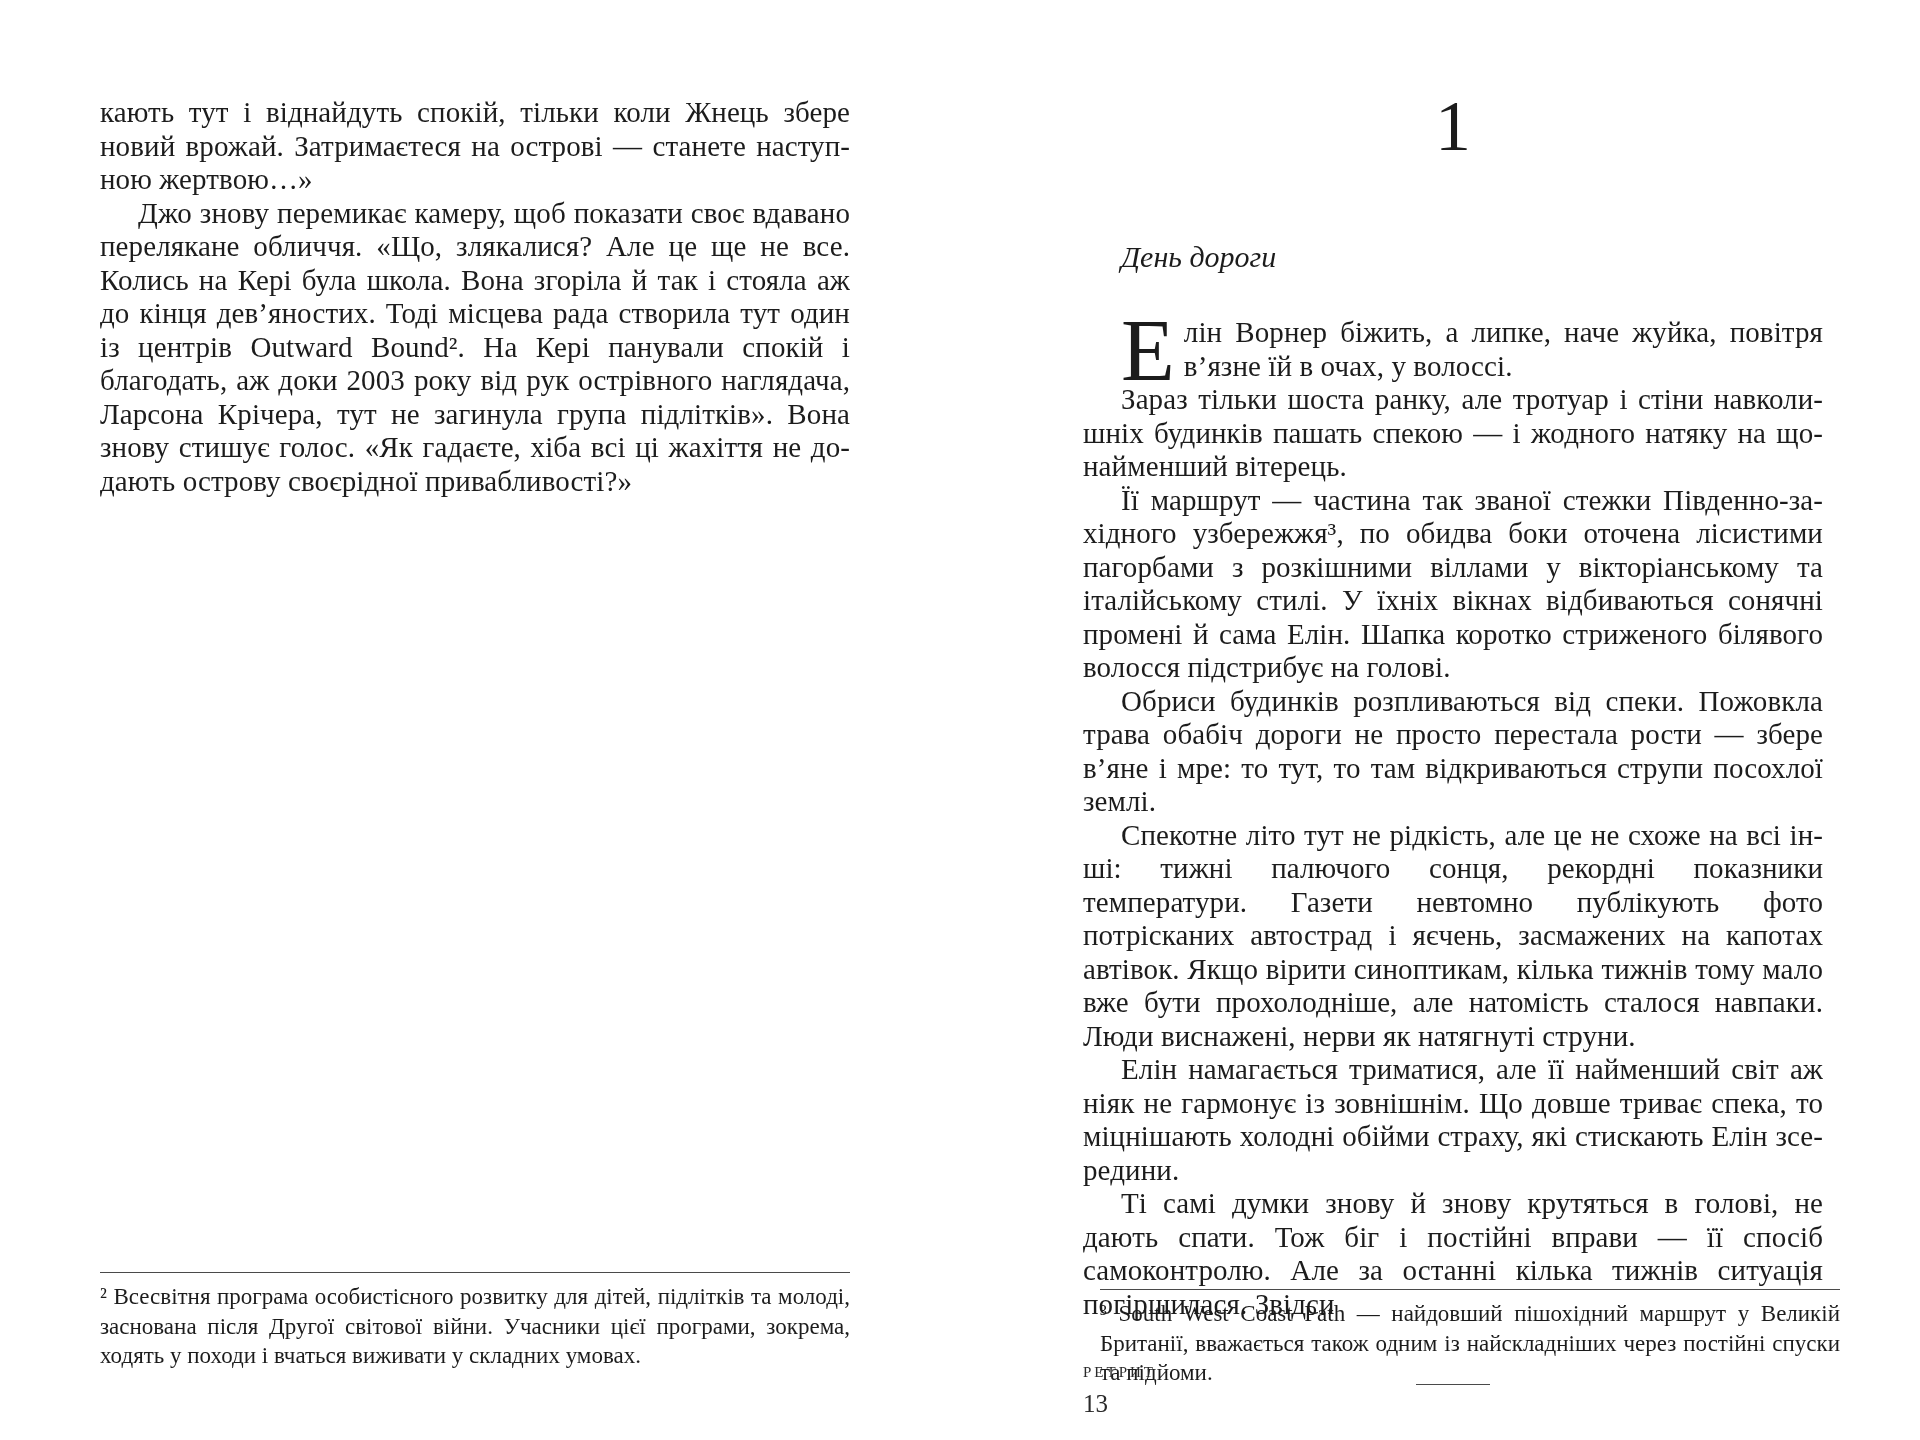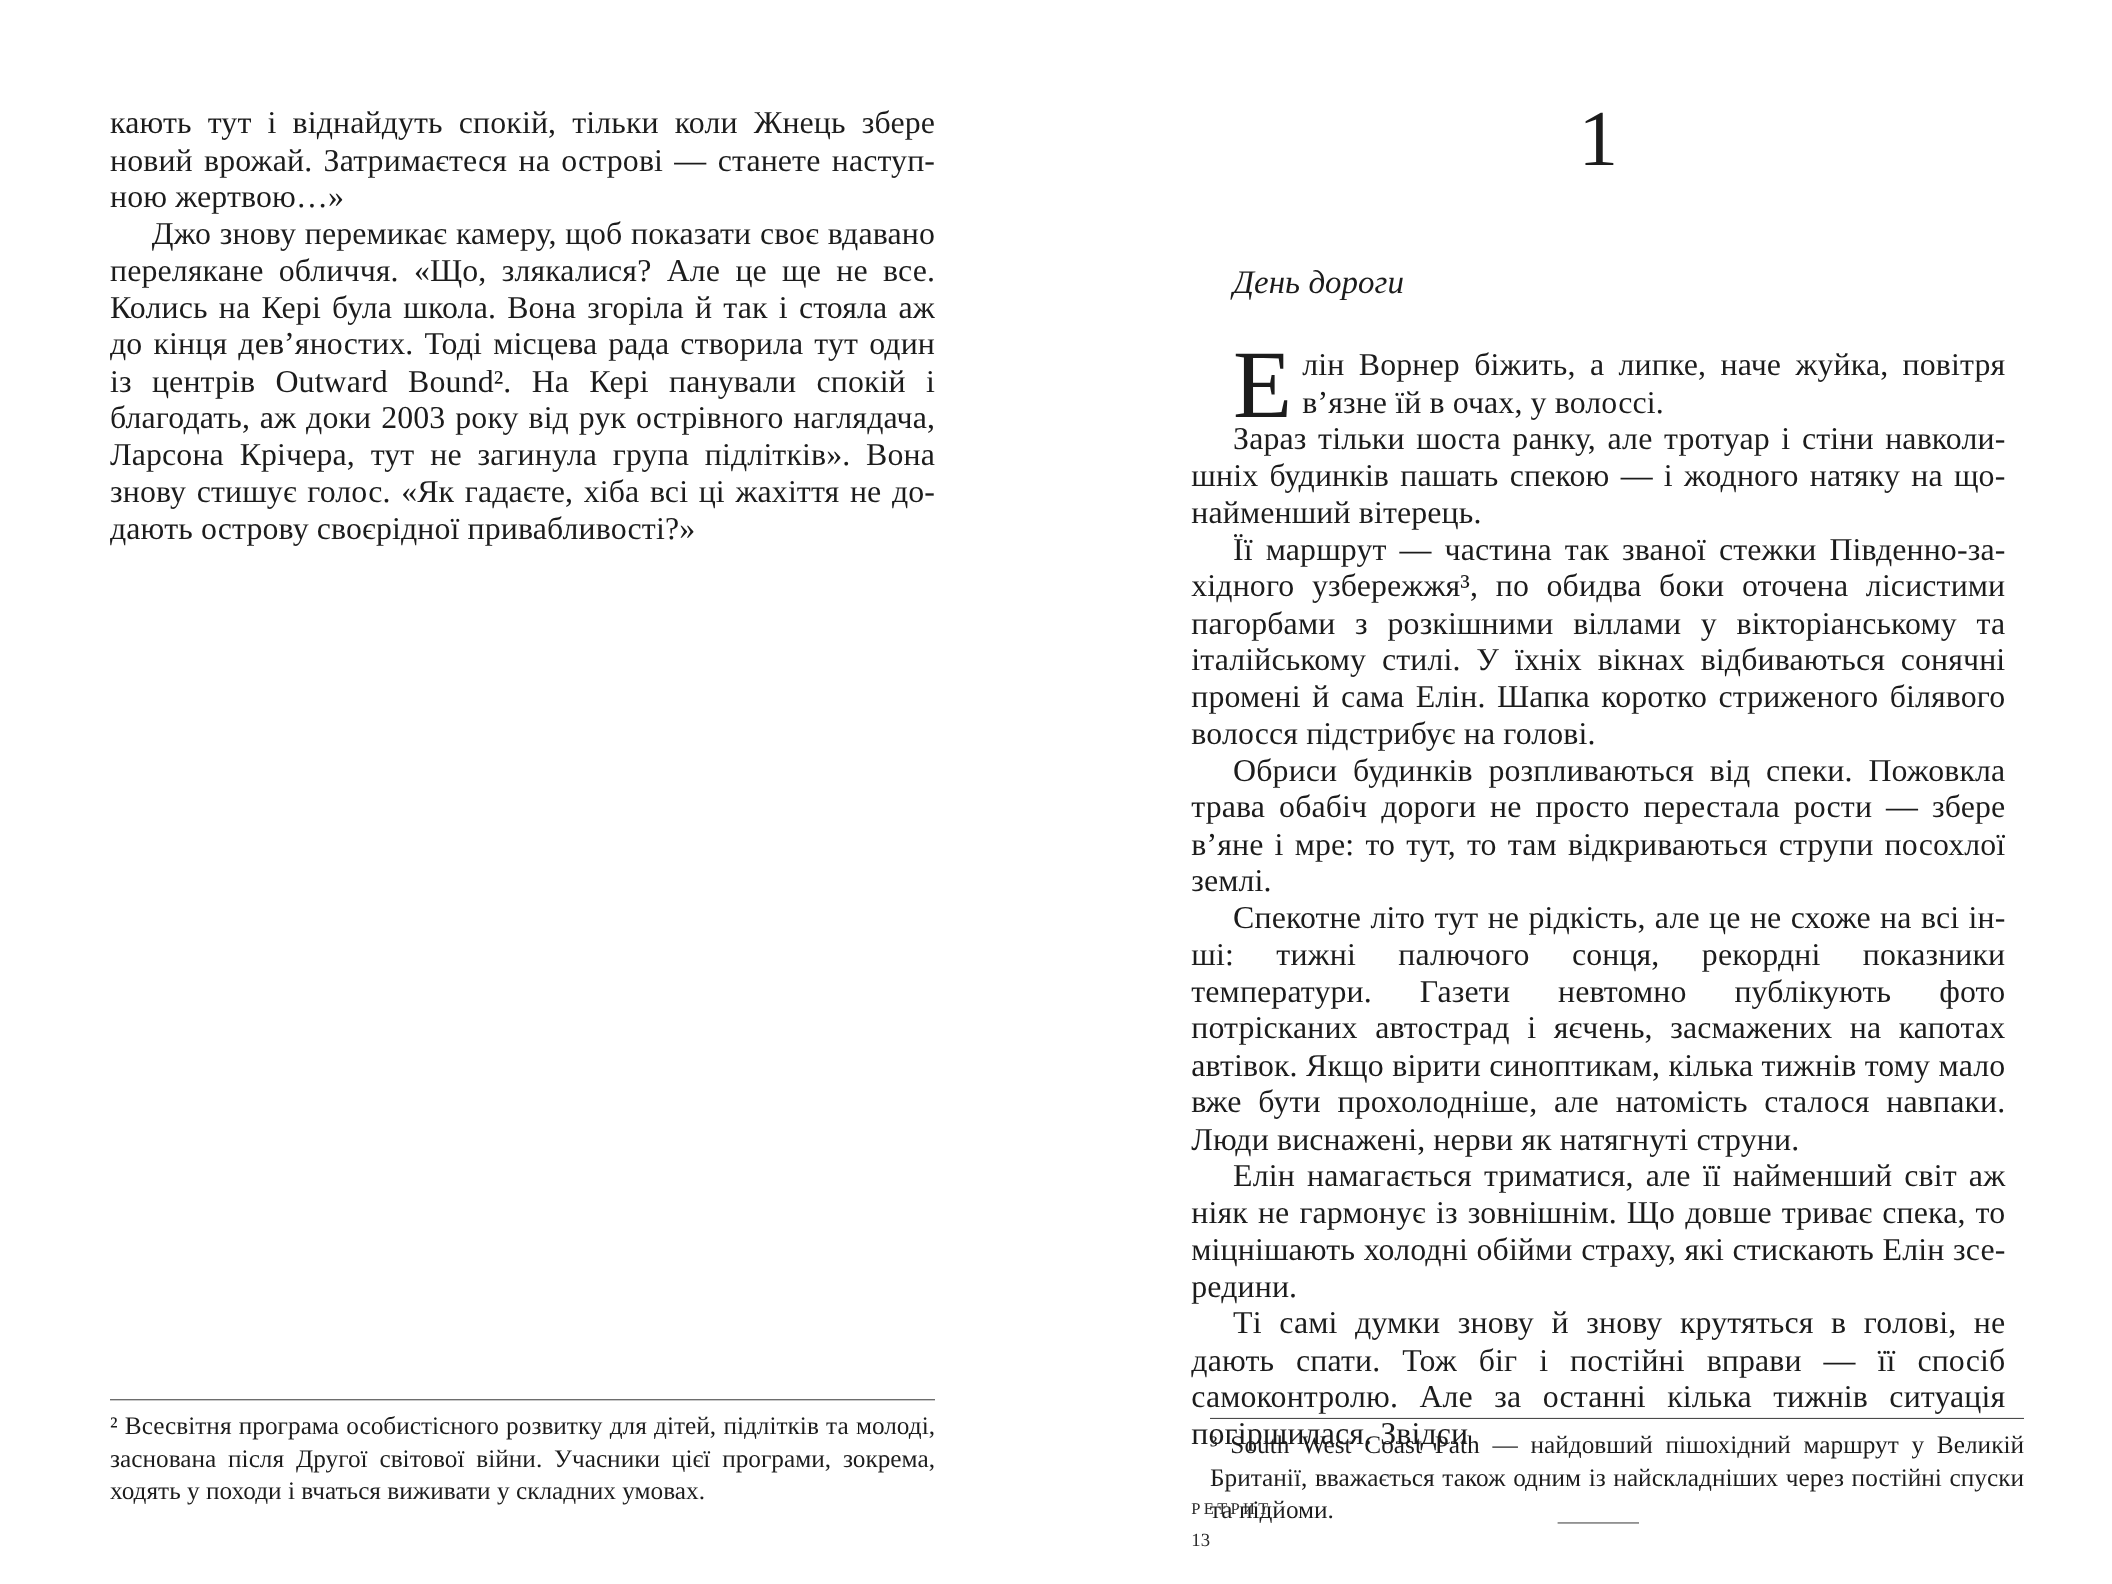--- a/index.html
+++ b/index.html
@@ -79,21 +79,21 @@
   .running-title {
     font-size: 15px;
     letter-spacing: 3px;
     color: #2a2a2a;
   }
   .footer-rule {
     width: 74px;
     border-bottom: 1px solid #4a4a4a;
     margin: 3px auto 5px auto;
   }
-  .folio { font-size: 17px; color: #2a2a2a; }
+  .folio { font-size: 25px; color: #2a2a2a; }
 </style>
 </head>
 <body>
 
 <section class="page page-left">
   <div class="body-text left-text">
     <p class="no-indent">кають тут і віднайдуть спокій, тільки коли Жнець збере новий врожай. Затримаєтеся на острові — станете наступ­ною жертвою…»</p>
     <p>Джо знову перемикає камеру, щоб показати своє вда­вано перелякане обличчя. «Що, злякалися? Але це ще не все. Колись на Кері була школа. Вона згоріла й так і стоя­ла аж до кінця дев’яностих. Тоді місцева рада створила тут один із центрів Outward Bound². На Кері панували спокій і благодать, аж доки 2003 року від рук острівного нагляда­ча, Ларсона Крічера, тут не загинула група підлітків». Вона знову стишує голос. «Як гадаєте, хіба всі ці жахіття не до­дають острову своєрідної привабливості?»</p>
   </div>
   <div class="footnote footnote-left">

